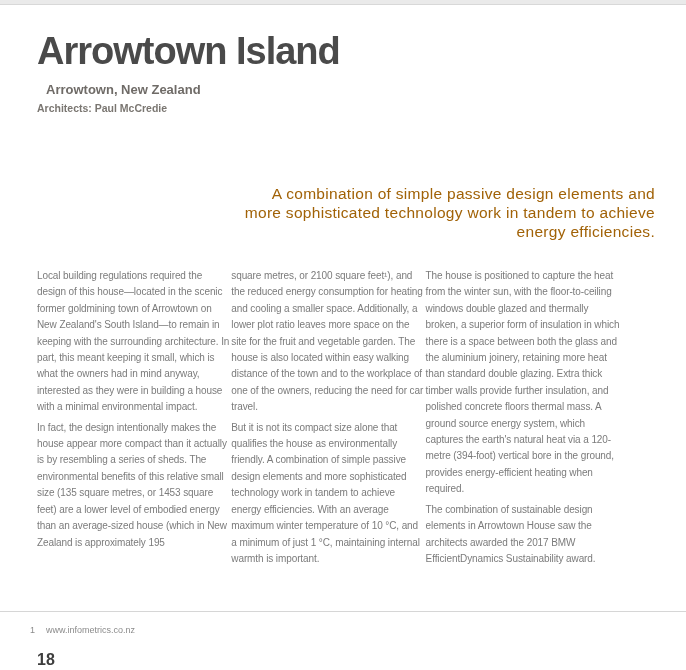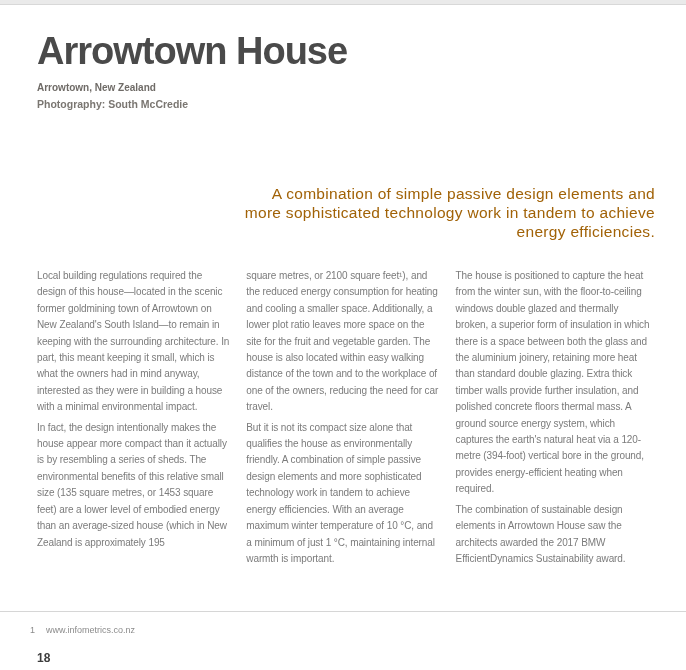--- a/index.html
+++ b/index.html
@@ -27,21 +27,21 @@
     .title {
       font-size: 38px;
       font-weight: bold;
       color: #4a4a4a;
       letter-spacing: -1px;
       line-height: 1.12;
       white-space: nowrap;
     }
 
     .meta { font-weight: bold; white-space: nowrap; }
-    .meta-location   { margin-top: 9px; font-size: 10px; color: #6f6b67; }
+    .meta-location   { margin-top: 9px; font-size: 13px; color: #6f6b67; margin-left: 9px; }
     .meta-architects { margin-top: 5px; font-size: 12.5px; color: #6f6b67; }
     .meta-photo      { margin-top: 5px; font-size: 10.5px; color: #7a7671; }
 
     .pull-quote {
       position: absolute;
       left: 243px;
       top: 184px;
       width: 412px;
       font-size: 15.5px;
       line-height: 19px;
@@ -49,21 +49,20 @@
       color: #a16207;
       text-align: right;
     }
 
     .columns {
       position: absolute;
       left: 37px;
       top: 268px;
       width: 613px;
       display: flex;
-      gap: 15px;
     }
     .col { width: 194.3px; }
     .col p {
       font-size: 10px;
       line-height: 16.4px;
       letter-spacing: -0.1px;
       color: #7b7b7b;
       text-align: left;
     }
     .col p + p { margin-top: 4px; }
@@ -79,36 +78,36 @@
       position: absolute;
       left: 30px; top: 625px;
       font-size: 9px;
       color: #8b8b8b;
     }
     .footnote .fn-num { display: inline-block; margin-right: 11px; }
 
     .page-number {
       position: absolute;
       left: 37px; top: 651px;
-      font-size: 12px;
+      font-size: 16px;
       font-weight: bold;
       color: #3d3d3d;
     }
   </style>
 </head>
 <body>
 
 <div class="page">
 
   <div class="top-strip"></div>
 
   <div class="header">
-    <h1 class="title">Arrowtown House</h1>
+    <h1 class="title">Arrowtown Island</h1>
     <div class="meta meta-location">Arrowtown, New Zealand</div>
-    <div class="meta meta-photo">Photography: South McCredie</div>
+    <div class="meta meta-photo">Architects: Paul McCredie</div>
   </div>
 
   <div class="pull-quote">A combination of simple passive design elements and more sophisticated technology work in tandem to achieve energy efficiencies.</div>
 
   <div class="columns">
     <div class="col">
       <p>Local building regulations required the design of this house—located in the scenic former goldmining town of Arrowtown on New Zealand's South Island—to remain in keeping with the surrounding architecture. In part, this meant keeping it small, which is what the owners had in mind anyway, interested as they were in building a house with a minimal environmental impact.</p>
       <p>In fact, the design intentionally makes the house appear more compact than it actually is by resembling a series of sheds. The environmental benefits of this relative small size (135 square metres, or 1453 square feet) are a lower level of embodied energy than an average-sized house (which in New Zealand is approximately 195</p>
     </div>
     <div class="col">

